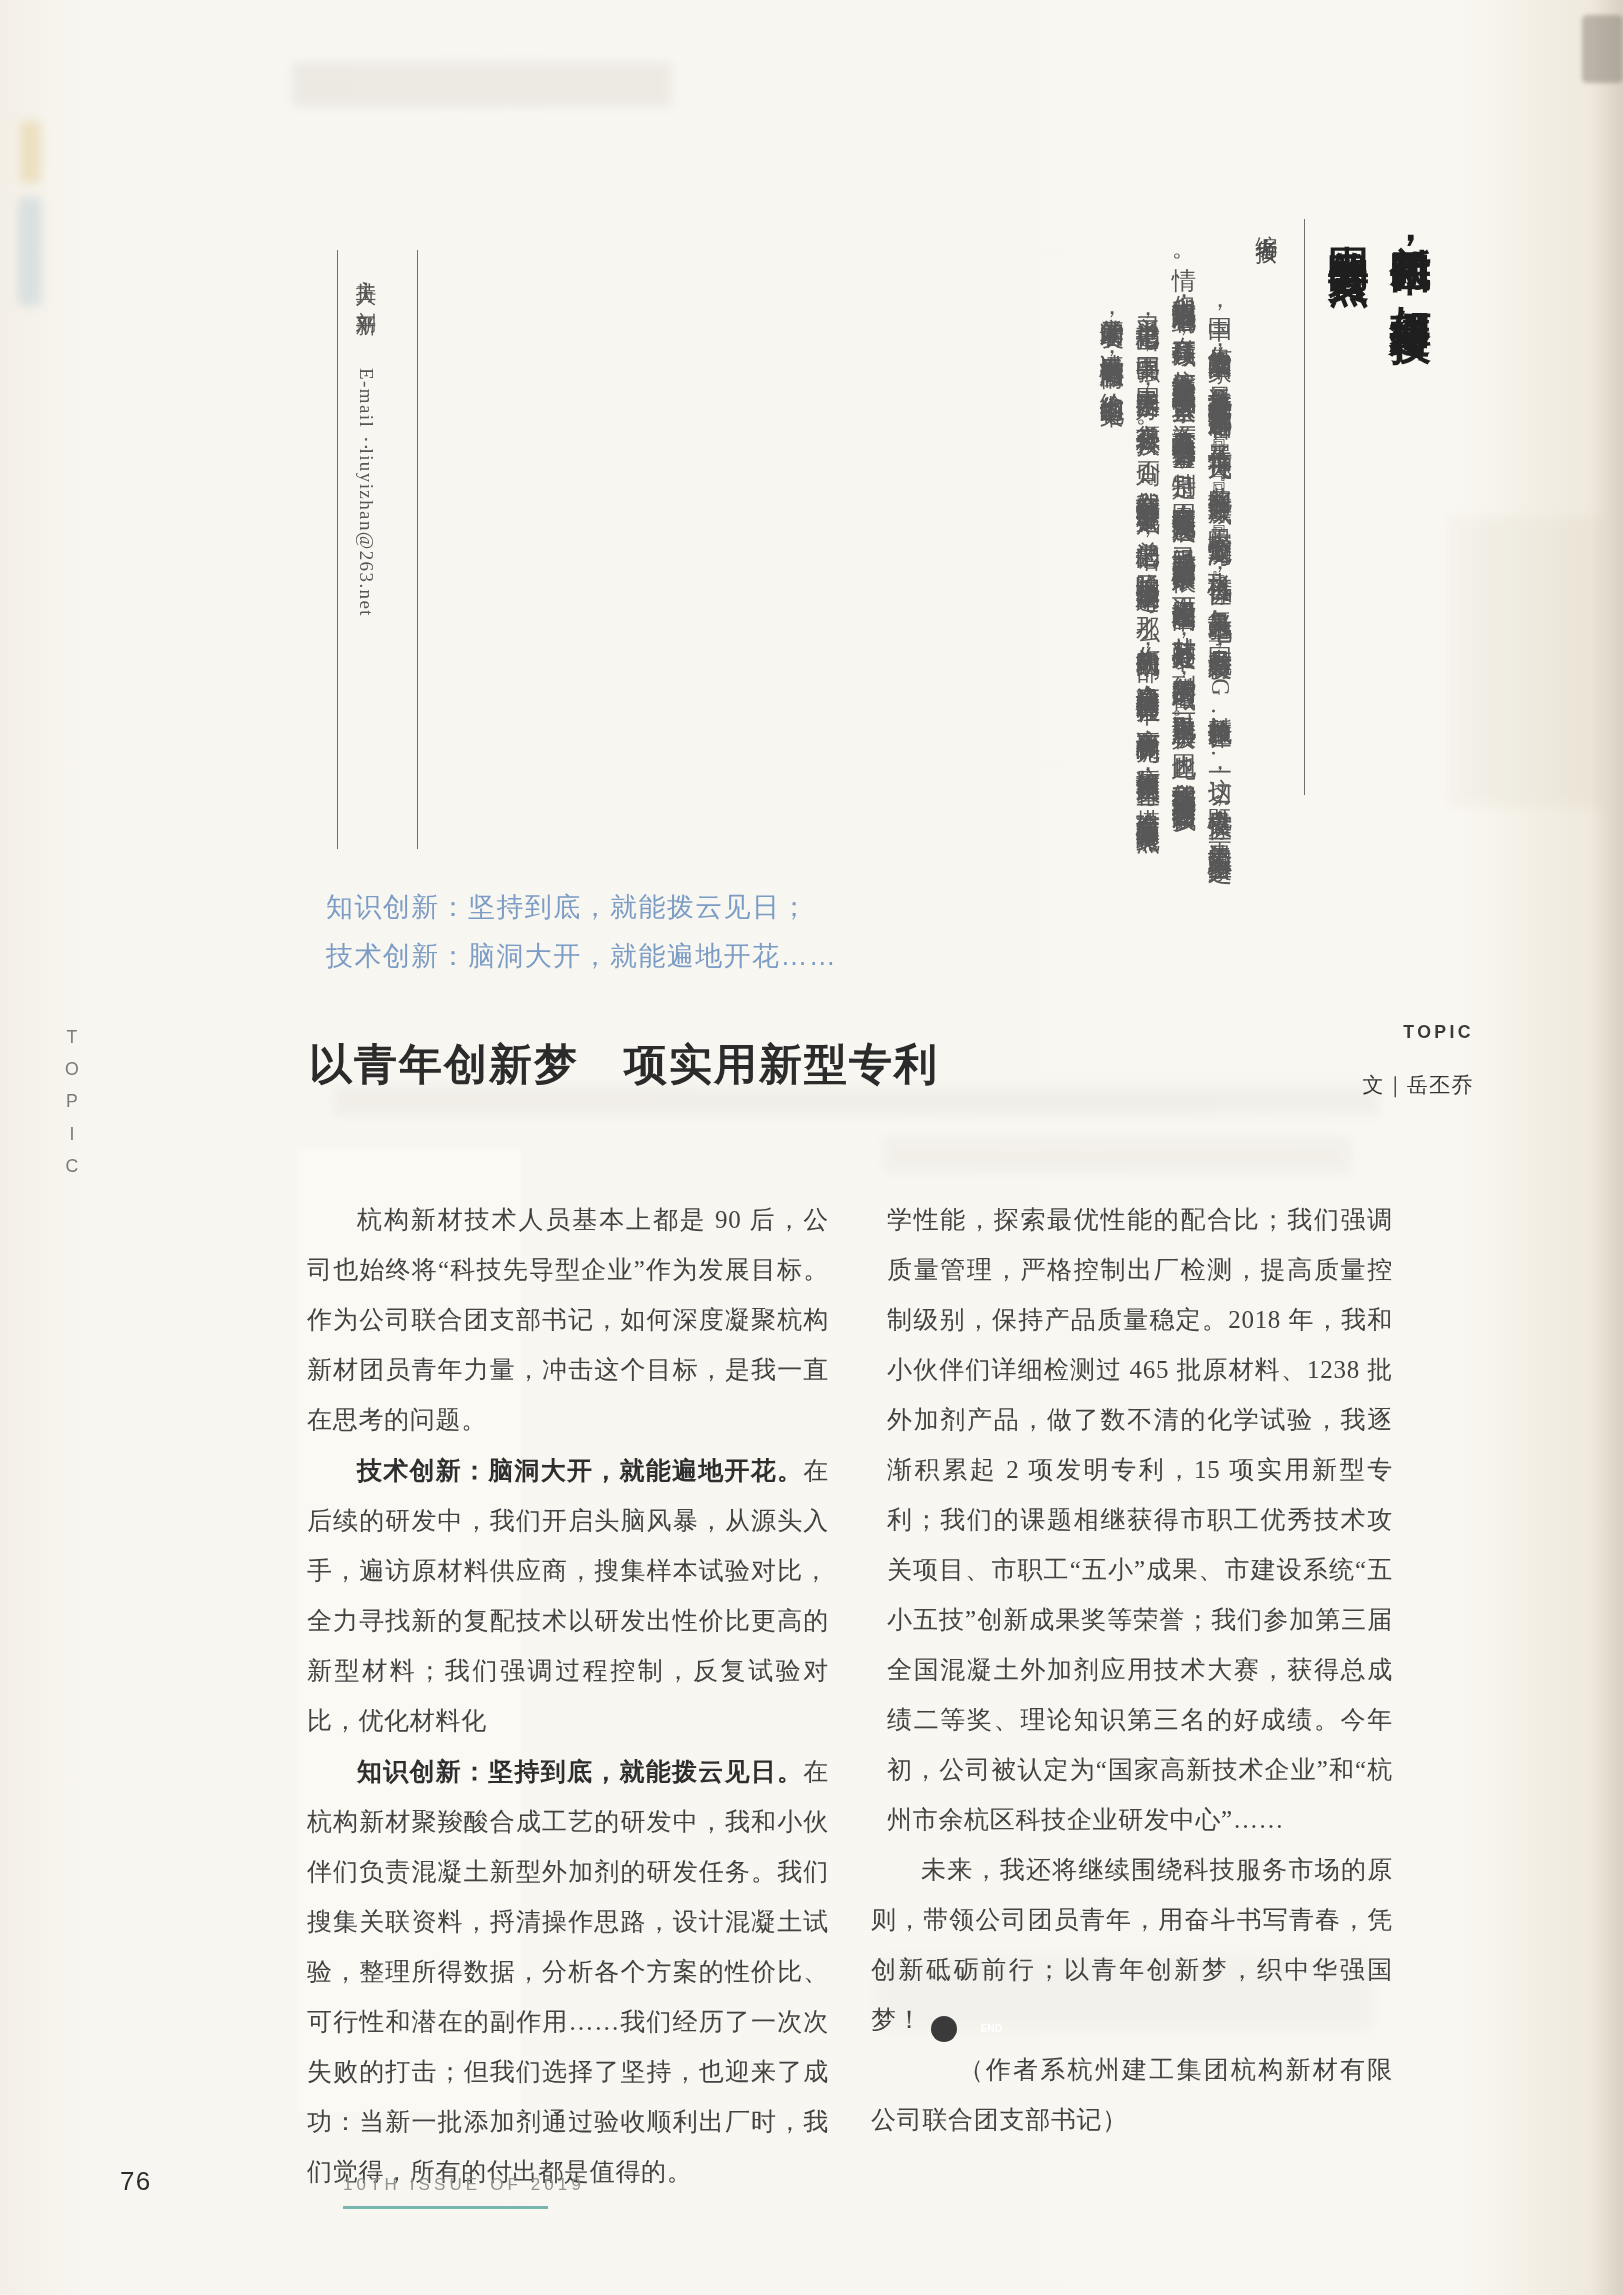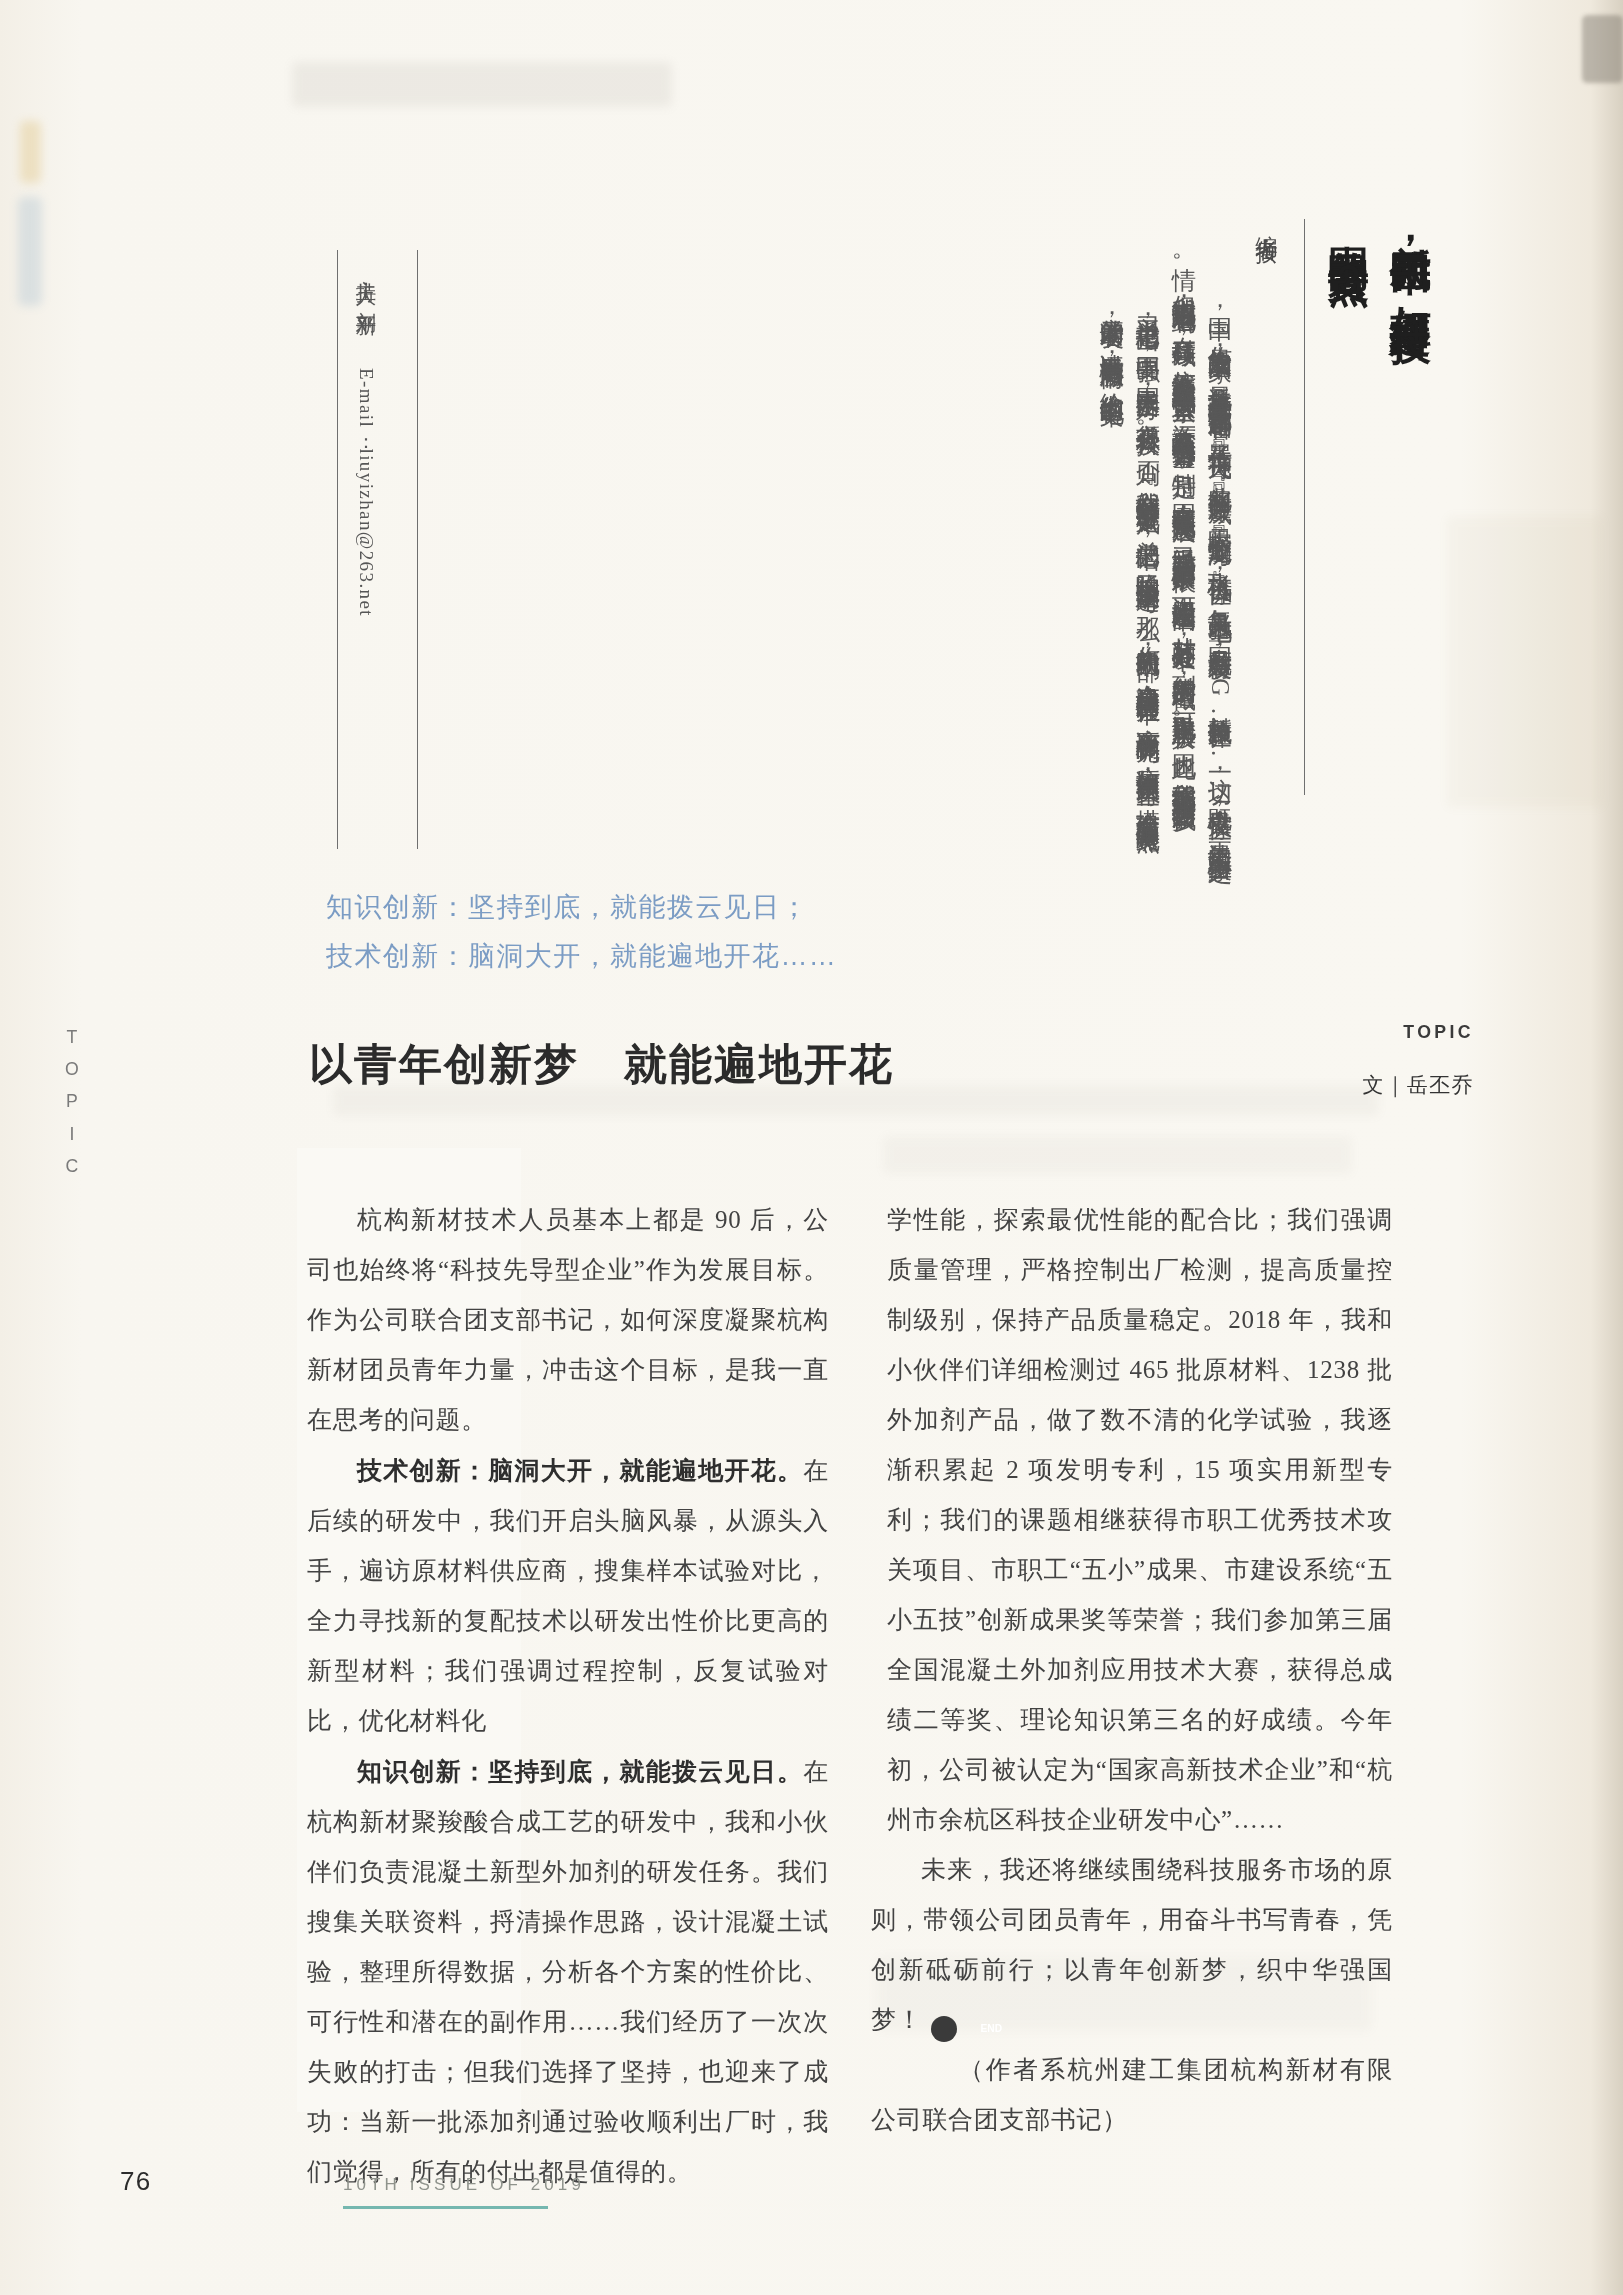--- a/index.html
+++ b/index.html
@@ -126,21 +126,21 @@
   <div class="abs v main-title sans">
     <div>新时代团干，如何搭建科技</div>
     <div>中国的共青支点？</div>
   </div>
 
   <div class="abs quote sans">
     <div>知识创新：坚持到底，就能拨云见日；</div>
     <div>技术创新：脑洞大开，就能遍地开花……</div>
   </div>
 
-  <div class="abs article-title sans">以青年创新梦　就能遍地开花</div>
+  <div class="abs article-title sans">以青年创新梦　项实用新型专利</div>
   <div class="abs author-block">
     <div class="author-label sans">TOPIC</div>
     <div class="author-name">文｜岳丕乔</div>
   </div>
 
   <div class="abs v topic sans">TOPIC</div>
 
   <div class="abs col col-left">
     <p>杭构新材技术人员基本上都是 90 后，公司也始终将“科技先导型企业”作为发展目标。作为公司联合团支部书记，如何深度凝聚杭构新材团员青年力量，冲击这个目标，是我一直在思考的问题。</p>
     <p><span class="lead">技术创新：脑洞大开，就能遍地开花。</span><span>在后续的研发中，我们开启头脑风暴，从源头入手，遍访原材料供应商，搜集样本试验对比，全力寻找新的复配技术以研发出性价比更高的新型材料；我们强调过程控制，反复试验对比，优化材料化</span></p>

